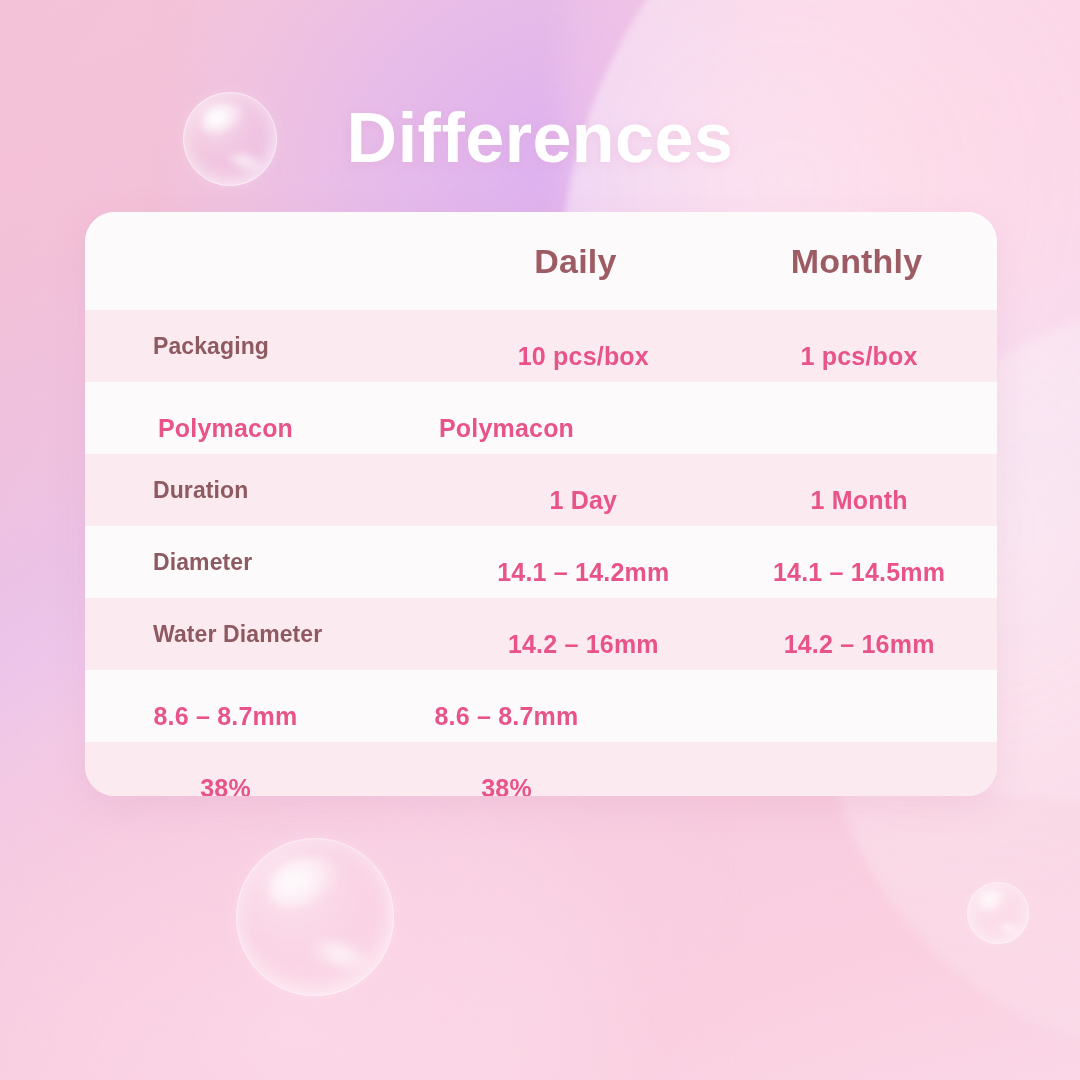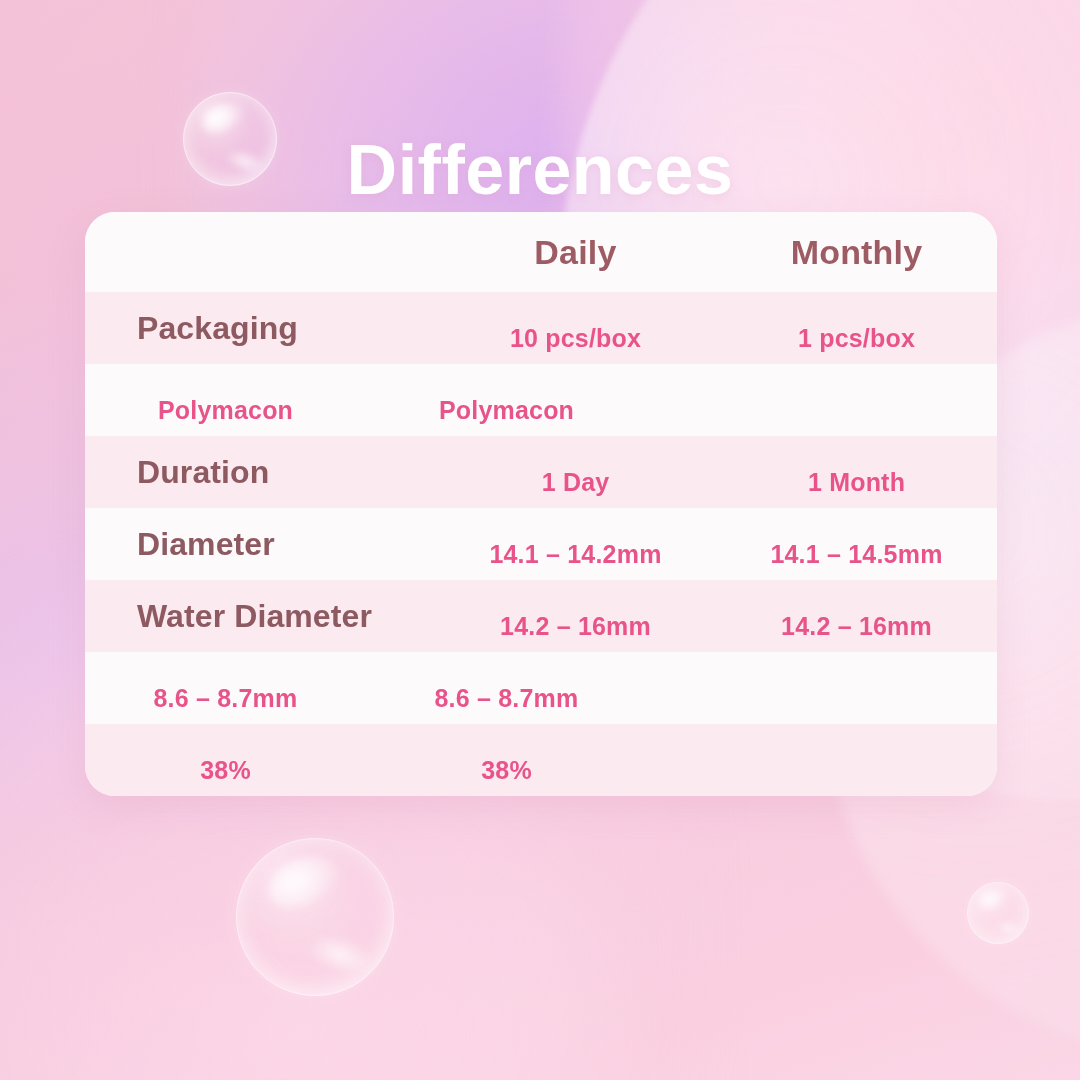--- a/index.html
+++ b/index.html
@@ -186,21 +186,20 @@
     left: 0;
     top: 100px;
     width: 1080px;
     text-align: center;
     font-size: 70px;
     font-weight: 800;
     letter-spacing: 0.5px;
     color: #ffffff;
     line-height: 1.1;
     text-shadow: 0 2px 10px rgba(225,150,190,0.25);
-    margin-top: 32px;
   }
 
   
   #table-card {
     position: absolute;
     left: 85px;
     top: 212px;
     width: 912px;
     height: 584px;
     border-radius: 30px;
@@ -209,35 +208,36 @@
     box-shadow: 0 10px 34px rgba(214,145,180,0.20);
   }
 
   .t-row {
     display: flex;
     align-items: center;
     width: 100%;
   }
 
   #header-row {
-    height: 80px;
+    height: 98px;
     background: #fdfafc;
   }
   .t-row.odd  { background: #fbeaef; }
   .t-row.even { background: #fdfafc; }
   .t-row.body { height: 72px; }
 
   .c-label {
     width: 350px;
     padding-left: 52px;
     box-sizing: border-box;
-    font-size: 32px;
+    font-size: 23px;
     font-weight: 700;
     color: #8e5a61;
     letter-spacing: 0.1px;
+    margin-left: 16px;
   }
   .c-val {
     width: 281px;
     text-align: center;
     font-size: 25px;
     font-weight: 600;
     color: #e8538a;
     letter-spacing: 0.2px;
     margin-top: 20px;
   }

